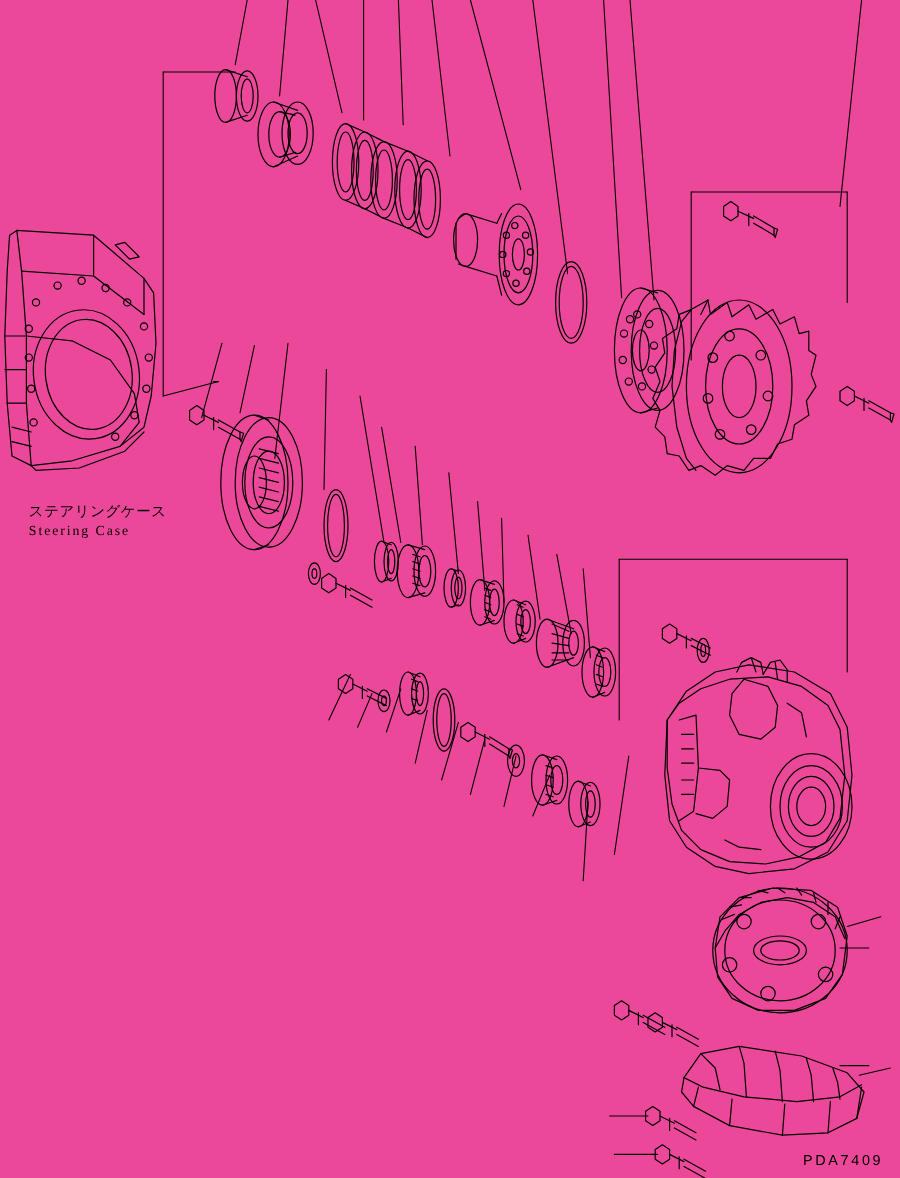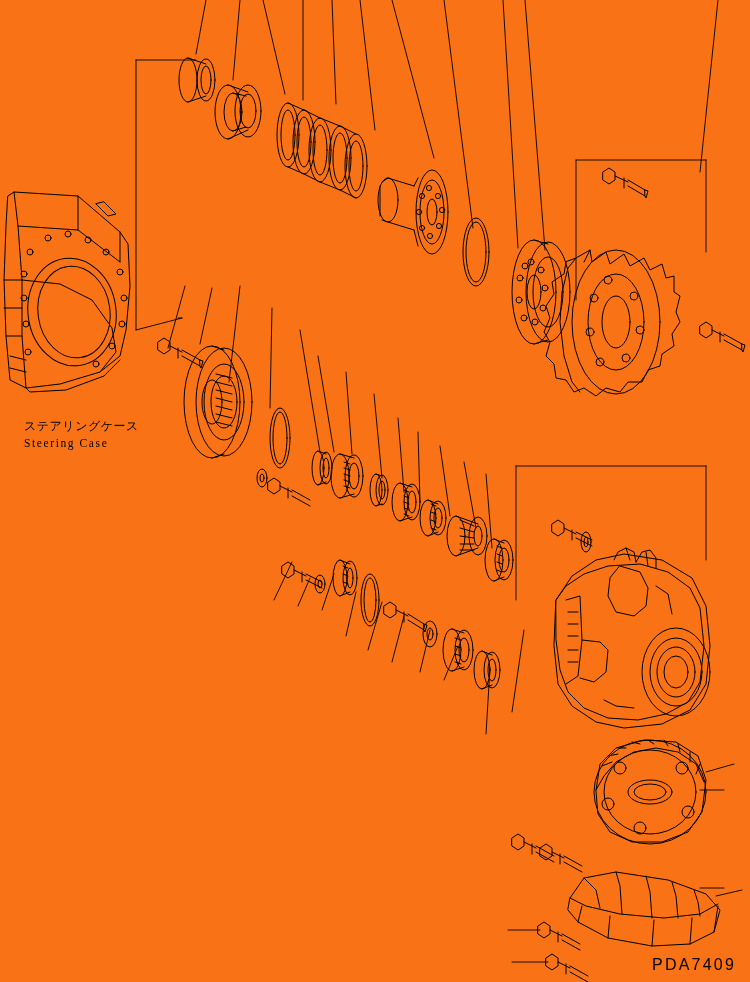--- a/index.html
+++ b/index.html
@@ -4,21 +4,21 @@
 <style>
   html, body {
     margin: 0;
     padding: 0;
     background: #ffffff;
   }
   #page {
     position: relative;
     width: 750px;
     height: 982px;
-    background: #f97316;
+    background: #ec4899;
     overflow: hidden;
     font-family: "Liberation Sans", sans-serif;
   }
   #diagram-svg {
     position: absolute;
     left: 0;
     top: 0;
     width: 750px;
     height: 982px;
   }
@@ -34,21 +34,21 @@
     position: absolute;
     font-family: "Liberation Sans", sans-serif;
     font-size: 11.5px;
     color: #000;
     letter-spacing: 1.6px;
     white-space: nowrap;
   }
   .doc-code {
     position: absolute;
     font-family: "Liberation Sans", sans-serif;
-    font-size: 16px;
+    font-size: 12px;
     color: #000;
     letter-spacing: 2.2px;
     white-space: nowrap;
     right: 14px;
     bottom: 8px;
   }
 </style>
 </head>
 <body>
 

